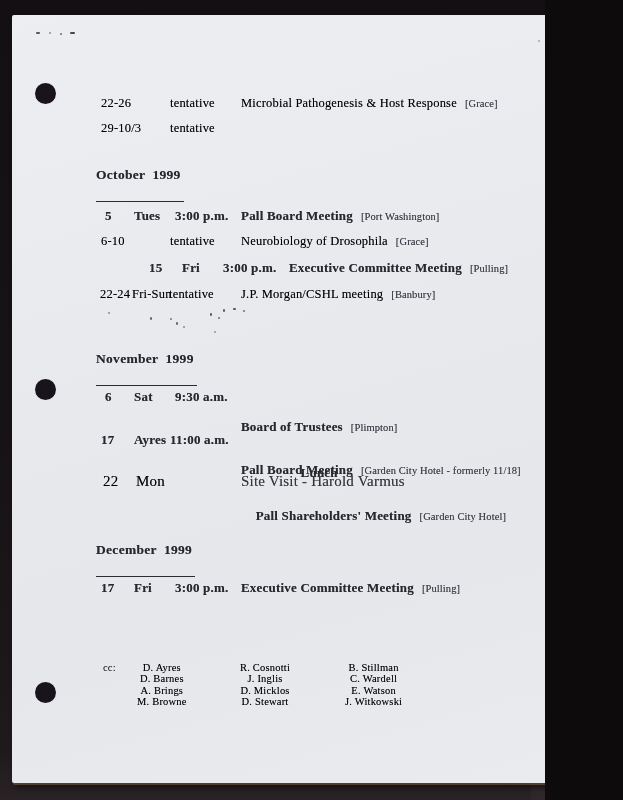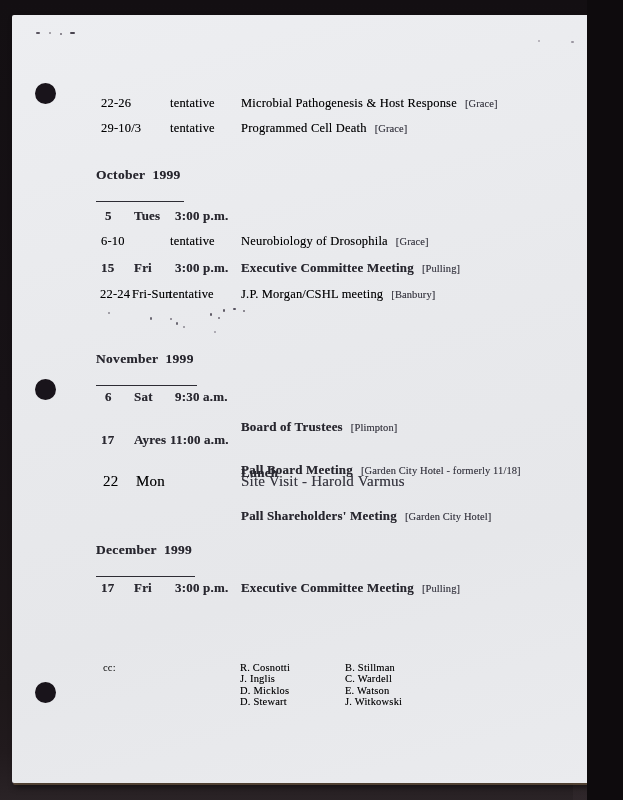--- a/index.html
+++ b/index.html
@@ -1,19 +1,20 @@
 <!DOCTYPE html>
 <html><head>
 <meta charset="utf-8">
 <style>
   html,body{margin:0;padding:0;background:#0e0b0d;}
   .photo{
-    position:relative;width:587px;height:800px;overflow:hidden;
+    position:relative;width:545px;height:800px;overflow:hidden;
     background:linear-gradient(180deg,#130f12 0%,#171216 50%,#1d1719 86%,#211a1d 94%,#2a2326 100%);
     font-family:"Liberation Serif","DejaVu Serif",serif;
+    text-align:center;
   }
   .edge-strip{position:absolute;right:0;top:18px;width:14px;height:782px;
     background:linear-gradient(180deg,#241d20,#2a2225 60%,#332a2e);opacity:.55;}
   .paper{
     position:absolute;left:12px;top:15px;width:596px;height:768px;
     background:linear-gradient(165deg,#edeef1 0%,#e8e9ec 45%,#e6e7ea 70%,#eaebee 100%);
     border-radius:2px;
     box-shadow:1px 2px 0 rgba(150,122,88,.45), 3px 4px 6px rgba(0,0,0,.55);
     color:#2e2d36;
   }
@@ -74,36 +75,36 @@
   </div>
 
   <div class="srow" style="top:96px;">
     <span class="cell date">22-26</span>
     <span class="cell tleft">tentative</span>
     <span class="cell desc"><span>Microbial Pathogenesis &amp; Host Response</span><span class="loc">[Grace]</span></span>
   </div>
   <div class="srow" style="top:121px;">
     <span class="cell date">29-10/3</span>
     <span class="cell tleft">tentative</span>
-    <span class="cell desc"><span>Programmed Cell Death</span><span class="loc">[Grace]</span></span>
   </div>
 
   <div class="heading" style="top:167px;">October  1999</div>
 
   <div class="srow" style="top:208px;">
     <span class="cell d1 b">5</span>
     <span class="cell day b">Tues</span>
     <span class="cell time b">3:00 p.m.</span>
+    <span class="cell desc"><span class="b">Pall Board Meeting</span><span class="loc">[Port Washington]</span></span>
   </div>
   <div class="srow" style="top:234px;">
     <span class="cell date">6-10</span>
     <span class="cell tleft">tentative</span>
     <span class="cell desc"><span>Neurobiology of Drosophila</span><span class="loc">[Grace]</span></span>
   </div>
-  <div class="srow" style="top:260px;">
+  <div class="srow" style="top:260px;margin-left:48px;">
     <span class="cell date b">15</span>
     <span class="cell day b">Fri</span>
     <span class="cell time b">3:00 p.m.</span>
     <span class="cell desc"><span class="b">Executive Committee Meeting</span><span class="loc">[Pulling]</span></span>
   </div>
   <div class="srow" style="top:287px;">
     <span class="cell" style="left:100px;">22-24</span>
     <span class="cell" style="left:132px;">Fri-Sun</span>
     <span class="cell" style="left:169px;">tentative</span>
     <span class="cell desc"><span>J.P. Morgan/CSHL meeting</span><span class="loc">[Banbury]</span></span>
@@ -138,20 +139,26 @@
   <div class="heading" style="top:542px;">December  1999</div>
 
   <div class="srow" style="top:580px;">
     <span class="cell date b">17</span>
     <span class="cell day b">Fri</span>
     <span class="cell time b">3:00 p.m.</span>
     <span class="cell desc"><span class="b">Executive Committee Meeting</span><span class="loc">[Pulling]</span></span>
   </div>
 
   <div class="cc-label">cc:</div>
+  <div class="cc-col cc1">
+    <span>D. Ayres</span>
+    <span>D. Barnes</span>
+    <span>A. Brings</span>
+    <span>M. Browne</span>
+  </div>
   <div class="cc-col cc2">
     <span>R. Cosnotti</span>
     <span>J. Inglis</span>
     <span>D. Micklos</span>
     <span>D. Stewart</span>
   </div>
   <div class="cc-col cc3">
     <span>B. Stillman</span>
     <span>C. Wardell</span>
     <span>E. Watson</span>

